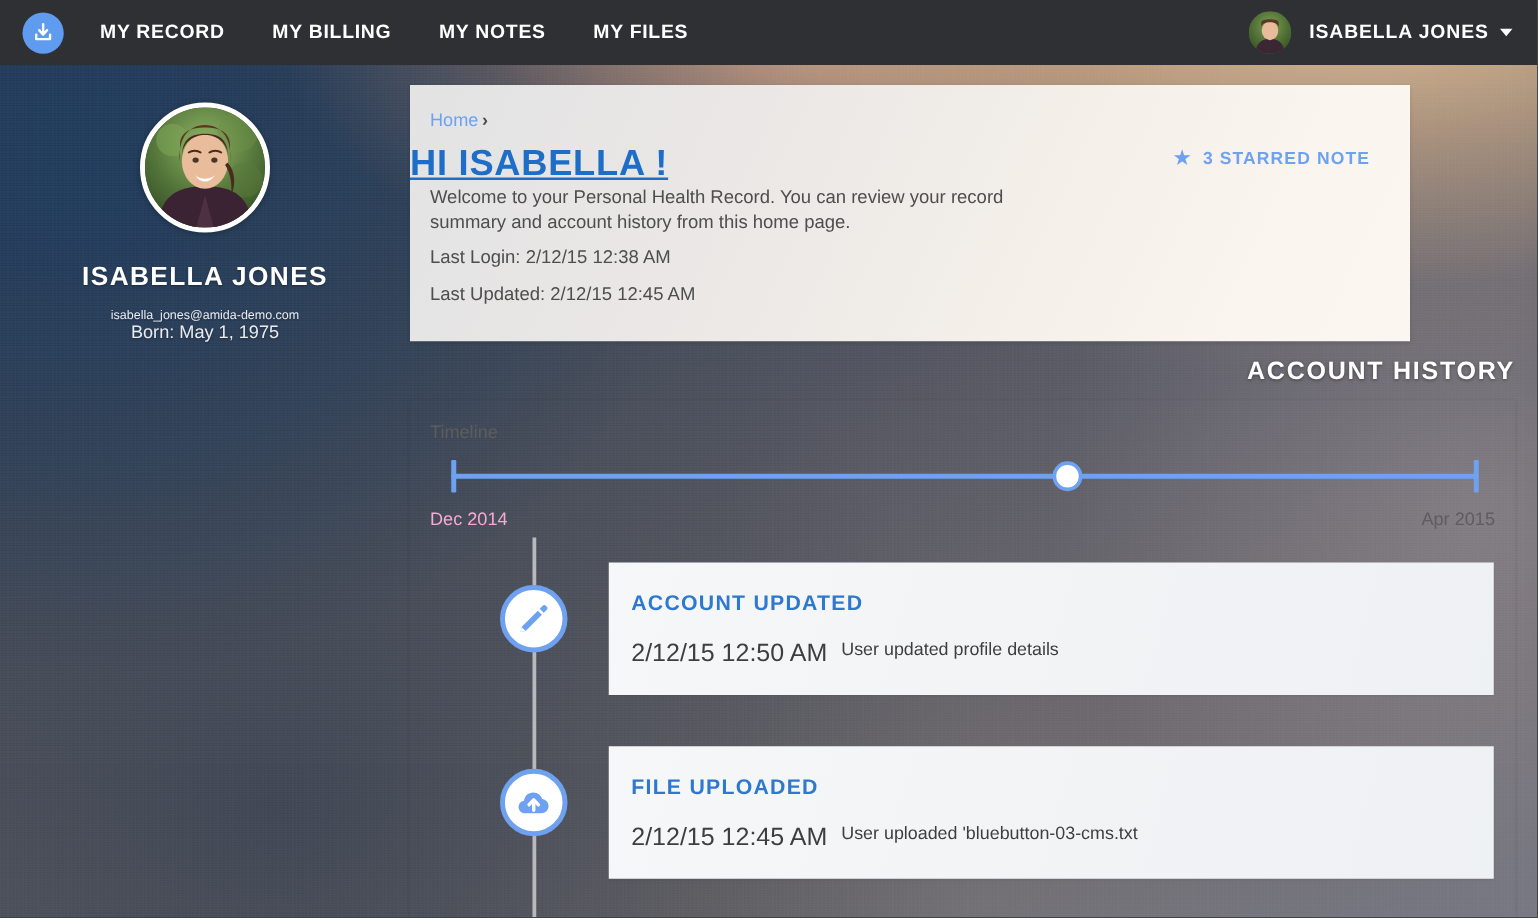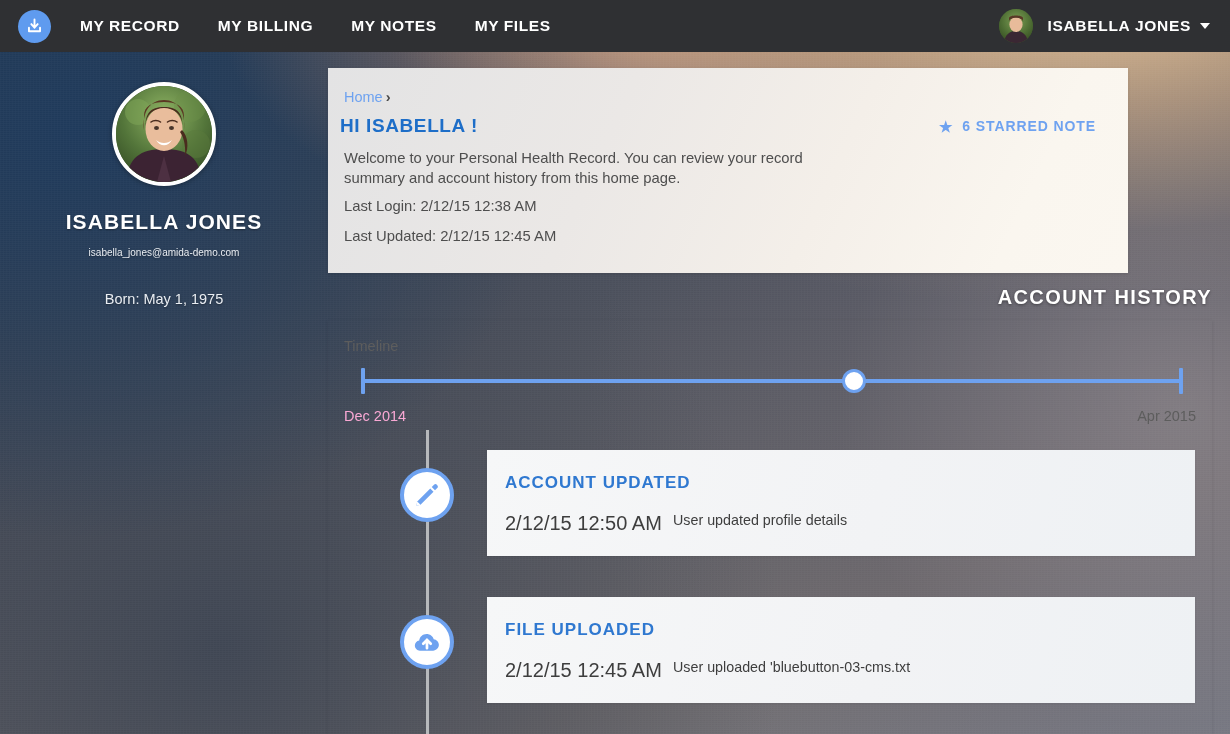--- a/index.html
+++ b/index.html
@@ -130,21 +130,21 @@
     letter-spacing: 1.1px;
     text-shadow: 0 1px 2px rgba(0,0,0,0.35);
   }
   .profile-email {
     margin-top: 13px;
     color: #e9edf2;
     font-size: 10px;
     text-shadow: 0 1px 2px rgba(0,0,0,0.35);
   }
   .profile-born {
-    margin-top: 33px;
+    margin-top: 0;
     color: #e9edf2;
     font-size: 14.5px;
     text-shadow: 0 1px 2px rgba(0,0,0,0.35);
   }
 
   
   #welcome-panel {
     position: absolute;
     top: 68px; left: 328px;
     width: 800px;
@@ -162,25 +162,26 @@
   }
   .breadcrumb a {
     color: #6ea2f0;
     text-decoration: none;
     cursor: pointer;
   }
   .breadcrumb .sep { color: #4a4a4a; margin-left: 3px; font-weight: bold; }
 
   .greeting {
     position: absolute;
-    top: 47px; left: 12px;
-    font-size: 19px;
+    top: 47px; left: 0;
+    font-size: 29px;
     font-weight: bold;
     color: #1e6ec8;
     letter-spacing: 0.6px;
+    text-decoration: underline;
   }
   .welcome-copy {
     position: absolute;
     top: 80px; left: 16px;
     width: 480px;
     font-size: 14.8px;
     line-height: 20px;
     color: #4e4e4e;
   }
   .last-login {
@@ -432,21 +433,21 @@
 
     <div class="greeting">HI ISABELLA !</div>
 
     <div class="welcome-copy">Welcome to your Personal Health Record. You can review your record summary and account history from this home page.</div>
 
     <div class="last-login">Last Login: 2/12/15 12:38 AM</div>
     <div class="last-updated">Last Updated: 2/12/15 12:45 AM</div>
 
     <div class="starred-note">
       <span class="star-glyph">★</span>
-      <span>6 STARRED NOTE</span>
+      <span>3 STARRED NOTE</span>
     </div>
   </div>
 
   <div id="history-heading">ACCOUNT HISTORY</div>
 
   <div id="history-panel">
 
     <div class="timeline-label">Timeline</div>
 
     <div class="slider-wrap">

